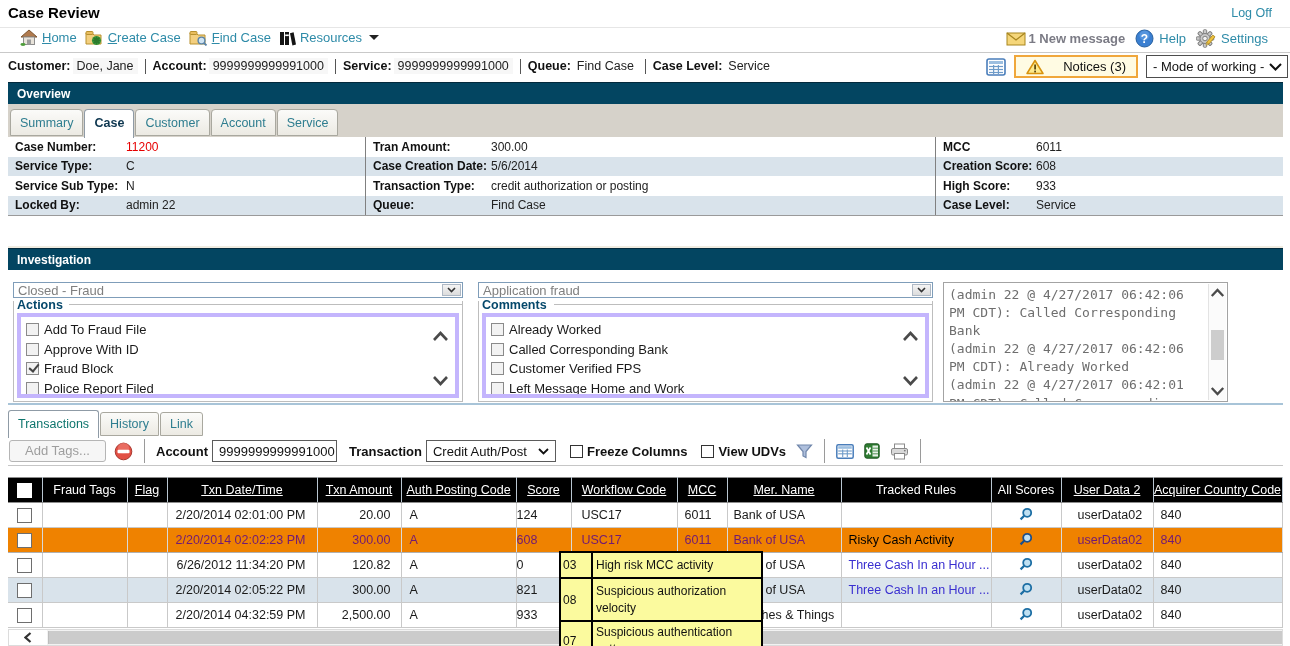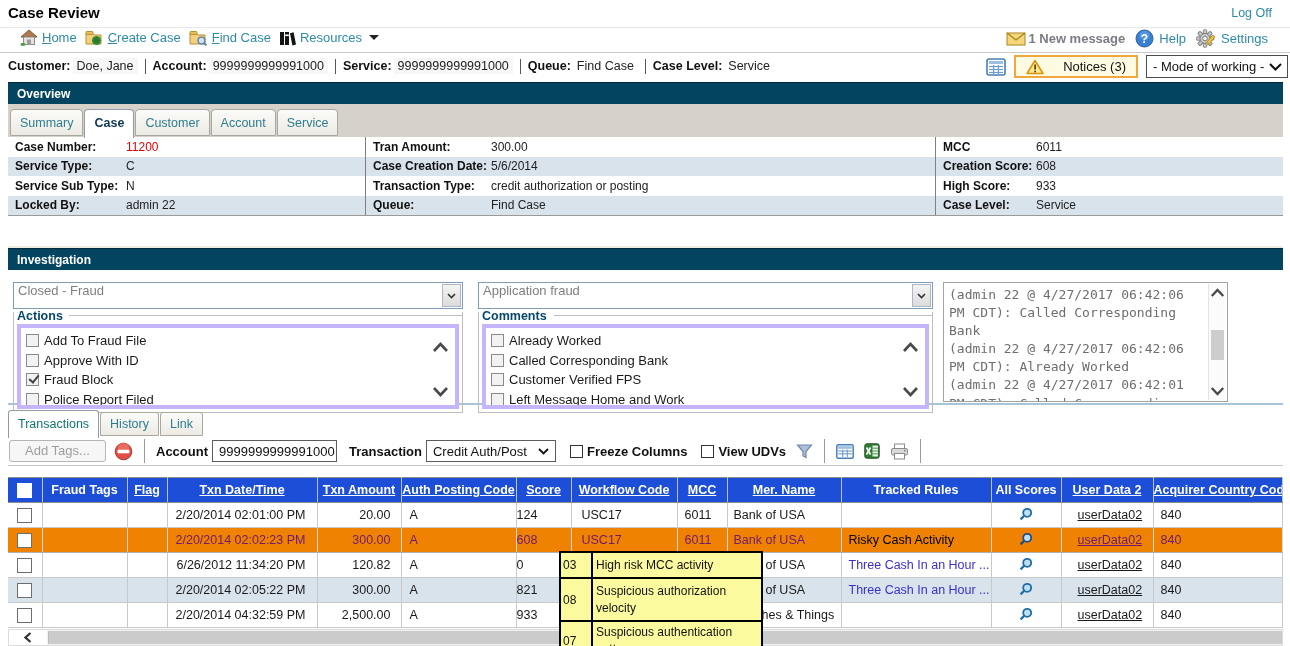--- a/index.html
+++ b/index.html
@@ -54,21 +54,21 @@
   .g2 .ov-lbl { width:125px; }
   .g3 .ov-lbl { width:100px; }
   .ov-val { font-size:12px; color:#222; }
   .red { color:#e60000; }
 
   
   .inv-body { position:absolute; top:271px; left:8px; width:1275px; height:134px; background:#fff; border-bottom:2px solid #a8c4d8; }
   .inv-col1 { position:absolute; left:5px; top:11px; width:450px; }
   .inv-col2 { position:absolute; left:470px; top:11px; width:455px; }
   .inv-col3 { position:absolute; left:935px; top:11px; width:285px; }
-  .sel-ie { position:relative; height:27px; border:1px solid #7f9db9; background:#fff; font-size:13px; color:#7f7f7f; line-height:15px; padding-left:4px; overflow:hidden; }
+  .sel-ie { position:relative; height:16px; border:1px solid #7f9db9; background:#fff; font-size:13px; color:#7f7f7f; line-height:15px; padding-left:4px; overflow:hidden; }
   .sel-ie .btn { position:absolute; right:1px; top:1px; bottom:1px; width:19px; background:linear-gradient(#f4f4f4,#dcdcdc); border:1px solid #aeb8c4; display:flex; align-items:center; justify-content:center; }
   .fieldset { position:relative; margin-top:3px; border:1px solid #bdbdbd; border-top:none; padding:4px 3px 3px 3px; }
   .fieldset .legend-row { position:relative; height:13px; margin-top:-7px; margin-bottom:2px; }
   .fieldset .legend-row .line { position:absolute; right:-3px; top:6px; height:1px; background:#bdbdbd; }
   .legend { position:absolute; left:0px; top:0; background:transparent; font-weight:bold; font-size:12.5px; color:#05486b; padding-right:4px; background:#fff; }
   .listbox { position:relative; border:4px solid #c4b5fd; background:#fff; height:85px; overflow:hidden; padding:3px 0 0 5px; }
   .chk-item { display:flex; align-items:center; gap:5px; height:19.5px; font-size:13px; color:#1a1a1a; }
   .chk { width:13px; height:13px; border:1px solid #8a8a8a; background:#f2f2f2; position:relative; flex:0 0 auto; }
   .chk.checked::after { content:""; position:absolute; left:2px; top:1px; width:8px; height:4px; border-left:2px solid #444; border-bottom:2px solid #444; transform:rotate(-50deg); }
   .scroll-chevs { position:absolute; right:6px; top:14px; bottom:8px; width:18px; }
@@ -87,39 +87,39 @@
   .toolbar { position:absolute; top:437px; left:8px; width:1275px; height:29px; border-bottom:1px solid #c6c6c6; display:flex; align-items:center; }
   .btn-addtags { width:97px; height:22px; border:1px solid #b5b5b5; border-radius:3px; background:#f6f6f6; color:#9e9e9e; font-size:13px; text-align:center; line-height:20px; margin-left:1px; }
   .tool-sep { width:1px; height:24px; background:#9a9a9a; margin:0 11px; }
   .bold-lbl { font-weight:bold; font-size:13px; color:#111; }
   .sel-modern { display:flex; align-items:center; justify-content:space-between; height:22px; border:1px solid #5c5c5c; background:#fff; font-size:13px; color:#111; padding:0 6px; margin-left:4px; }
   .chk2 { width:13px; height:13px; border:1px solid #333; background:#fff; flex:0 0 auto; }
   .tool-icon { margin-left:10px; cursor:pointer; display:flex; align-items:center; }
 
   
   .txn-table { position:absolute; top:477px; left:8px; width:1274px; border-collapse:collapse; table-layout:fixed; }
-  .txn-table th { background:#1d4ed8; color:#fff; font-weight:bold; font-size:12.5px; height:25px; border-right:1px solid #b9c6d1; border-top:1px solid #8d8d8d; border-bottom:1px solid #8d8d8d; text-align:center; overflow:hidden; white-space:nowrap; }
+  .txn-table th { background:#000000; color:#fff; font-weight:normal; font-size:12.5px; height:25px; border-right:1px solid #b9c6d1; border-top:1px solid #8d8d8d; border-bottom:1px solid #8d8d8d; text-align:center; overflow:hidden; white-space:nowrap; }
   .txn-table th.sortable .h { text-decoration:underline; cursor:pointer; }
   .txn-table td { height:25px; font-size:12.5px; color:#1a1a1a; border-right:1px solid #c9c9c9; border-bottom:1px solid #c9c9c9; background:#fff; overflow:hidden; white-space:nowrap; }
   .txn-table tr.alt td { background:#d9e3eb; }
   .txn-table tr.selected td { background:#ef8200; color:#701a75; border-right-color:#d9d9d9; border-bottom-color:#b0b0b0; }
   td.c-cb, th.c-cb { text-align:center; }
   .rowchk { display:inline-block; width:15px; height:15px; border:1px solid #6e6e6e; background:#fff; vertical-align:middle; }
   th .rowchk { border-color:#fff; }
   td.c-date { text-align:right; padding-right:11px; }
   td.c-amt { text-align:right; padding-right:10px; }
   td.c-auth { padding-left:8px; }
   td.c-score { }
   td.c-wf { padding-left:10px; }
   td.c-mcc { padding-left:7px; }
   td.c-mer { padding-left:6px; }
   td.c-rules { padding-left:7px; color:#3a2fd0; }
   tr.selected td.c-rules { color:#000000; }
   td.c-scores { text-align:center; }
-  td.c-ud { padding-left:16px;text-decoration:underline; }
+  td.c-ud { padding-left:16px; }
   td.c-acq { padding-left:7px; }
 
   
   .hscroll { position:absolute; top:629px; left:8px; width:1275px; height:17px; background:#f2f2f2; border:1px solid #dcdcdc; }
   .hscroll .larr { position:absolute; left:0; top:0; bottom:0; width:38px; background:#fff; display:flex; align-items:center; justify-content:center; }
   .hscroll .thumb { position:absolute; left:39px; right:0; top:1px; bottom:1px; background:#cbcbcb; border-left:1px solid #bdbdbd; }
 
   
   .tooltip { position:absolute; left:559px; top:551px; width:204px; background:#fbfa9e; border:2px solid #000; z-index:50; }
   .tip-row { display:flex; border-bottom:2px solid #000; }

